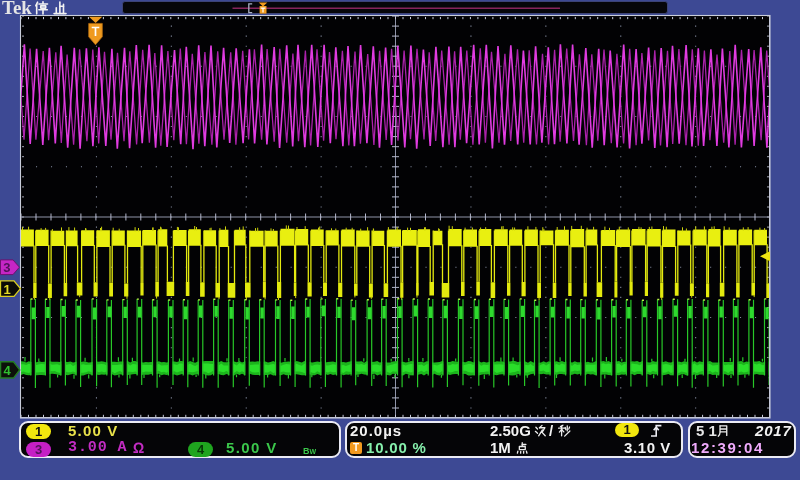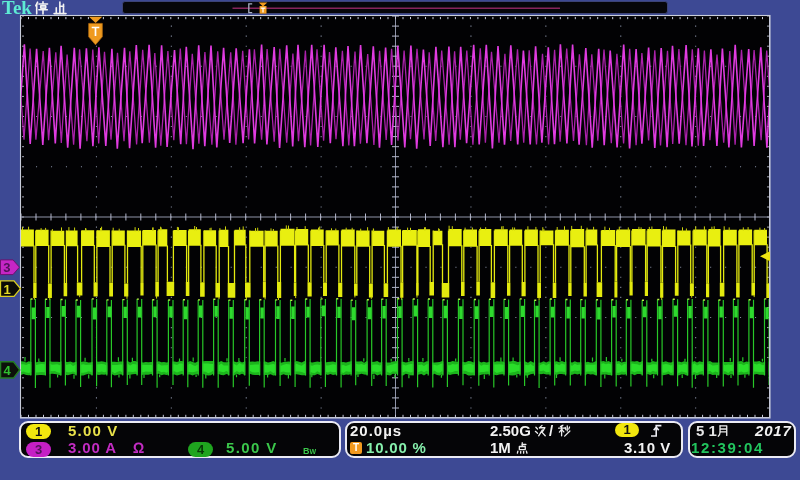--- a/index.html
+++ b/index.html
@@ -6,47 +6,47 @@
 .t{position:absolute;white-space:pre;font-weight:bold;font-size:15px;line-height:15px;z-index:12;}
 .box{position:absolute;background:#050507;border:2px solid #ebebf4;border-radius:9px;box-sizing:border-box;z-index:10;}
 .badge{position:absolute;width:25px;height:15px;border-radius:8px;font-weight:bold;font-size:13px;
  line-height:15px;text-align:center;color:#111;z-index:11;}
 </style></head><body>
 <div id="scr">
 <div style="position:absolute;left:20px;top:15px;width:750px;height:403px;background:#020204;
  border:1px solid #bfc3d4;box-sizing:border-box;"></div>
 <div style="position:absolute;left:122px;top:1px;width:546px;height:13px;background:#06060a;
  border:1px solid #3c4377;border-radius:3px;box-sizing:border-box;"></div>
-<div class="t" style="left:2px;top:0px;font-family:'Liberation Serif',serif;font-size:19px;line-height:16px;color:#5eead4;">Tek</div>
+<div class="t" style="left:2px;top:0px;font-family:'Liberation Serif',serif;font-size:19px;line-height:16px;color:#e5e5e5;">Tek</div>
 
 <div class="box" style="left:19px;top:421px;width:322px;height:37px;"></div>
 <div class="box" style="left:345px;top:421px;width:338px;height:37px;"></div>
 <div class="box" style="left:688px;top:421px;width:108px;height:37px;"></div>
 
 <div class="badge" style="left:26px;top:424px;background:#f2e70e;">1</div>
 <div class="t" style="left:68px;top:422.5px;color:#e9e24a;letter-spacing:1.2px;">5.00 V</div>
 <div class="badge" style="left:26px;top:442px;background:#c51fc5;color:#50125a;">3</div>
-<div class="t" style="left:68px;top:439.5px;color:#c22cc2;letter-spacing:0.9px;">3.00 A</div>
+<div class="t" style="left:68px;top:439.5px;color:#c22cc2;letter-spacing:0.9px;font-family:Liberation Mono, monospace;">3.00 A</div>
 <div class="t" style="left:133px;top:439.5px;color:#c22cc2;">Ω</div>
 <div class="badge" style="left:188px;top:442px;background:#1fa51f;color:#073807;">4</div>
 <div class="t" style="left:226px;top:439.5px;color:#3bc74b;letter-spacing:1.4px;">5.00 V</div>
 <div class="t" style="left:303px;top:447px;color:#3bc74b;font-size:9px;line-height:9px;z-index:11;">B<span style="font-size:7px">W</span></div>
 
 <div class="t" style="left:350px;top:422.5px;color:#f2f2f2;letter-spacing:1px;">20.0µs</div>
 <div style="position:absolute;left:350px;top:442px;width:12px;height:12px;background:#f2991e;border-radius:2px;
  color:#fff;font-weight:bold;font-size:10px;line-height:12px;text-align:center;z-index:11;">T</div>
 <div class="t" style="left:366px;top:439.5px;color:#86efac;letter-spacing:0.8px;">10.00 %</div>
 <div class="t" style="left:490px;top:422.5px;color:#f2f2f2;">2.50G</div>
 <div class="t" style="left:549px;top:422.5px;color:#f2f2f2;">/</div>
 <div class="t" style="left:490px;top:439.5px;color:#f2f2f2;">1M</div>
 <div class="badge" style="left:615px;top:423px;width:24px;height:14px;line-height:14px;background:#f2e70e;">1</div>
 <div class="t" style="left:624px;top:439.5px;color:#f2f2f2;letter-spacing:0.6px;">3.10 V</div>
 <div class="t" style="left:689px;top:422.5px;color:#e5e5e5;margin-left:7px;">5 1</div>
 <div class="t" style="left:755px;top:422.5px;color:#f2f2f2;letter-spacing:0.8px;font-style:italic;">2017</div>
-<div class="t" style="left:691px;top:439.5px;color:#22c55e;letter-spacing:1.6px;">12:39:04</div>
+<div class="t" style="left:691px;top:439.5px;color:#f0abfc;letter-spacing:1.6px;">12:39:04</div>
 
 <svg width="800" height="480" viewBox="0 0 800 480" style="position:absolute;left:0;top:0;z-index:20;">
 <defs>
         <clipPath id="gc">
           <rect x="21" y="16" width="748" height="401.5"></rect>
         </clipPath>
       </defs>
 <g clip-path="url(#gc)">
 <path d="M95.9,26.1h1.1M95.9,36.1h1.1M95.9,46.2h1.1M95.9,56.2h1.1M95.9,66.2h1.1M95.9,76.3h1.1M95.9,86.3h1.1M95.9,96.4h1.1M95.9,106.4h1.1M95.9,116.5h1.1M95.9,126.5h1.1M95.9,136.6h1.1M95.9,146.7h1.1M95.9,156.7h1.1M95.9,166.8h1.1M95.9,176.8h1.1M95.9,186.9h1.1M95.9,196.9h1.1M95.9,207h1.1M95.9,217h1.1M95.9,227.1h1.1M95.9,237.1h1.1M95.9,247.2h1.1M95.9,257.2h1.1M95.9,267.3h1.1M95.9,277.3h1.1M95.9,287.4h1.1M95.9,297.4h1.1M95.9,307.5h1.1M95.9,317.5h1.1M95.9,327.6h1.1M95.9,337.6h1.1M95.9,347.7h1.1M95.9,357.7h1.1M95.9,367.8h1.1M95.9,377.8h1.1M95.9,387.9h1.1M95.9,397.9h1.1M95.9,408h1.1M170.8,26.1h1.1M170.8,36.1h1.1M170.8,46.2h1.1M170.8,56.2h1.1M170.8,66.2h1.1M170.8,76.3h1.1M170.8,86.3h1.1M170.8,96.4h1.1M170.8,106.4h1.1M170.8,116.5h1.1M170.8,126.5h1.1M170.8,136.6h1.1M170.8,146.7h1.1M170.8,156.7h1.1M170.8,166.8h1.1M170.8,176.8h1.1M170.8,186.9h1.1M170.8,196.9h1.1M170.8,207h1.1M170.8,217h1.1M170.8,227.1h1.1M170.8,237.1h1.1M170.8,247.2h1.1M170.8,257.2h1.1M170.8,267.3h1.1M170.8,277.3h1.1M170.8,287.4h1.1M170.8,297.4h1.1M170.8,307.5h1.1M170.8,317.5h1.1M170.8,327.6h1.1M170.8,337.6h1.1M170.8,347.7h1.1M170.8,357.7h1.1M170.8,367.8h1.1M170.8,377.8h1.1M170.8,387.9h1.1M170.8,397.9h1.1M170.8,408h1.1M245.7,26.1h1.1M245.7,36.1h1.1M245.7,46.2h1.1M245.7,56.2h1.1M245.7,66.2h1.1M245.7,76.3h1.1M245.7,86.3h1.1M245.7,96.4h1.1M245.7,106.4h1.1M245.7,116.5h1.1M245.7,126.5h1.1M245.7,136.6h1.1M245.7,146.7h1.1M245.7,156.7h1.1M245.7,166.8h1.1M245.7,176.8h1.1M245.7,186.9h1.1M245.7,196.9h1.1M245.7,207h1.1M245.7,217h1.1M245.7,227.1h1.1M245.7,237.1h1.1M245.7,247.2h1.1M245.7,257.2h1.1M245.7,267.3h1.1M245.7,277.3h1.1M245.7,287.4h1.1M245.7,297.4h1.1M245.7,307.5h1.1M245.7,317.5h1.1M245.7,327.6h1.1M245.7,337.6h1.1M245.7,347.7h1.1M245.7,357.7h1.1M245.7,367.8h1.1M245.7,377.8h1.1M245.7,387.9h1.1M245.7,397.9h1.1M245.7,408h1.1M320.6,26.1h1.1M320.6,36.1h1.1M320.6,46.2h1.1M320.6,56.2h1.1M320.6,66.2h1.1M320.6,76.3h1.1M320.6,86.3h1.1M320.6,96.4h1.1M320.6,106.4h1.1M320.6,116.5h1.1M320.6,126.5h1.1M320.6,136.6h1.1M320.6,146.7h1.1M320.6,156.7h1.1M320.6,166.8h1.1M320.6,176.8h1.1M320.6,186.9h1.1M320.6,196.9h1.1M320.6,207h1.1M320.6,217h1.1M320.6,227.1h1.1M320.6,237.1h1.1M320.6,247.2h1.1M320.6,257.2h1.1M320.6,267.3h1.1M320.6,277.3h1.1M320.6,287.4h1.1M320.6,297.4h1.1M320.6,307.5h1.1M320.6,317.5h1.1M320.6,327.6h1.1M320.6,337.6h1.1M320.6,347.7h1.1M320.6,357.7h1.1M320.6,367.8h1.1M320.6,377.8h1.1M320.6,387.9h1.1M320.6,397.9h1.1M320.6,408h1.1M470.4,26.1h1.1M470.4,36.1h1.1M470.4,46.2h1.1M470.4,56.2h1.1M470.4,66.2h1.1M470.4,76.3h1.1M470.4,86.3h1.1M470.4,96.4h1.1M470.4,106.4h1.1M470.4,116.5h1.1M470.4,126.5h1.1M470.4,136.6h1.1M470.4,146.7h1.1M470.4,156.7h1.1M470.4,166.8h1.1M470.4,176.8h1.1M470.4,186.9h1.1M470.4,196.9h1.1M470.4,207h1.1M470.4,217h1.1M470.4,227.1h1.1M470.4,237.1h1.1M470.4,247.2h1.1M470.4,257.2h1.1M470.4,267.3h1.1M470.4,277.3h1.1M470.4,287.4h1.1M470.4,297.4h1.1M470.4,307.5h1.1M470.4,317.5h1.1M470.4,327.6h1.1M470.4,337.6h1.1M470.4,347.7h1.1M470.4,357.7h1.1M470.4,367.8h1.1M470.4,377.8h1.1M470.4,387.9h1.1M470.4,397.9h1.1M470.4,408h1.1M545.3,26.1h1.1M545.3,36.1h1.1M545.3,46.2h1.1M545.3,56.2h1.1M545.3,66.2h1.1M545.3,76.3h1.1M545.3,86.3h1.1M545.3,96.4h1.1M545.3,106.4h1.1M545.3,116.5h1.1M545.3,126.5h1.1M545.3,136.6h1.1M545.3,146.7h1.1M545.3,156.7h1.1M545.3,166.8h1.1M545.3,176.8h1.1M545.3,186.9h1.1M545.3,196.9h1.1M545.3,207h1.1M545.3,217h1.1M545.3,227.1h1.1M545.3,237.1h1.1M545.3,247.2h1.1M545.3,257.2h1.1M545.3,267.3h1.1M545.3,277.3h1.1M545.3,287.4h1.1M545.3,297.4h1.1M545.3,307.5h1.1M545.3,317.5h1.1M545.3,327.6h1.1M545.3,337.6h1.1M545.3,347.7h1.1M545.3,357.7h1.1M545.3,367.8h1.1M545.3,377.8h1.1M545.3,387.9h1.1M545.3,397.9h1.1M545.3,408h1.1M620.2,26.1h1.1M620.2,36.1h1.1M620.2,46.2h1.1M620.2,56.2h1.1M620.2,66.2h1.1M620.2,76.3h1.1M620.2,86.3h1.1M620.2,96.4h1.1M620.2,106.4h1.1M620.2,116.5h1.1M620.2,126.5h1.1M620.2,136.6h1.1M620.2,146.7h1.1M620.2,156.7h1.1M620.2,166.8h1.1M620.2,176.8h1.1M620.2,186.9h1.1M620.2,196.9h1.1M620.2,207h1.1M620.2,217h1.1M620.2,227.1h1.1M620.2,237.1h1.1M620.2,247.2h1.1M620.2,257.2h1.1M620.2,267.3h1.1M620.2,277.3h1.1M620.2,287.4h1.1M620.2,297.4h1.1M620.2,307.5h1.1M620.2,317.5h1.1M620.2,327.6h1.1M620.2,337.6h1.1M620.2,347.7h1.1M620.2,357.7h1.1M620.2,367.8h1.1M620.2,377.8h1.1M620.2,387.9h1.1M620.2,397.9h1.1M620.2,408h1.1M695.1,26.1h1.1M695.1,36.1h1.1M695.1,46.2h1.1M695.1,56.2h1.1M695.1,66.2h1.1M695.1,76.3h1.1M695.1,86.3h1.1M695.1,96.4h1.1M695.1,106.4h1.1M695.1,116.5h1.1M695.1,126.5h1.1M695.1,136.6h1.1M695.1,146.7h1.1M695.1,156.7h1.1M695.1,166.8h1.1M695.1,176.8h1.1M695.1,186.9h1.1M695.1,196.9h1.1M695.1,207h1.1M695.1,217h1.1M695.1,227.1h1.1M695.1,237.1h1.1M695.1,247.2h1.1M695.1,257.2h1.1M695.1,267.3h1.1M695.1,277.3h1.1M695.1,287.4h1.1M695.1,297.4h1.1M695.1,307.5h1.1M695.1,317.5h1.1M695.1,327.6h1.1M695.1,337.6h1.1M695.1,347.7h1.1M695.1,357.7h1.1M695.1,367.8h1.1M695.1,377.8h1.1M695.1,387.9h1.1M695.1,397.9h1.1M695.1,408h1.1M36,66.2h1.1M51,66.2h1.1M65.9,66.2h1.1M80.9,66.2h1.1M95.9,66.2h1.1M110.9,66.2h1.1M125.9,66.2h1.1M140.8,66.2h1.1M155.8,66.2h1.1M170.8,66.2h1.1M185.8,66.2h1.1M200.8,66.2h1.1M215.7,66.2h1.1M230.7,66.2h1.1M245.7,66.2h1.1M260.7,66.2h1.1M275.7,66.2h1.1M290.6,66.2h1.1M305.6,66.2h1.1M320.6,66.2h1.1M335.6,66.2h1.1M350.6,66.2h1.1M365.5,66.2h1.1M380.5,66.2h1.1M395.5,66.2h1.1M410.5,66.2h1.1M425.5,66.2h1.1M440.4,66.2h1.1M455.4,66.2h1.1M470.4,66.2h1.1M485.4,66.2h1.1M500.4,66.2h1.1M515.3,66.2h1.1M530.3,66.2h1.1M545.3,66.2h1.1M560.3,66.2h1.1M575.3,66.2h1.1M590.2,66.2h1.1M605.2,66.2h1.1M620.2,66.2h1.1M635.2,66.2h1.1M650.2,66.2h1.1M665.1,66.2h1.1M680.1,66.2h1.1M695.1,66.2h1.1M710.1,66.2h1.1M725.1,66.2h1.1M740,66.2h1.1M755,66.2h1.1M36,116.5h1.1M51,116.5h1.1M65.9,116.5h1.1M80.9,116.5h1.1M95.9,116.5h1.1M110.9,116.5h1.1M125.9,116.5h1.1M140.8,116.5h1.1M155.8,116.5h1.1M170.8,116.5h1.1M185.8,116.5h1.1M200.8,116.5h1.1M215.7,116.5h1.1M230.7,116.5h1.1M245.7,116.5h1.1M260.7,116.5h1.1M275.7,116.5h1.1M290.6,116.5h1.1M305.6,116.5h1.1M320.6,116.5h1.1M335.6,116.5h1.1M350.6,116.5h1.1M365.5,116.5h1.1M380.5,116.5h1.1M395.5,116.5h1.1M410.5,116.5h1.1M425.5,116.5h1.1M440.4,116.5h1.1M455.4,116.5h1.1M470.4,116.5h1.1M485.4,116.5h1.1M500.4,116.5h1.1M515.3,116.5h1.1M530.3,116.5h1.1M545.3,116.5h1.1M560.3,116.5h1.1M575.3,116.5h1.1M590.2,116.5h1.1M605.2,116.5h1.1M620.2,116.5h1.1M635.2,116.5h1.1M650.2,116.5h1.1M665.1,116.5h1.1M680.1,116.5h1.1M695.1,116.5h1.1M710.1,116.5h1.1M725.1,116.5h1.1M740,116.5h1.1M755,116.5h1.1M36,166.8h1.1M51,166.8h1.1M65.9,166.8h1.1M80.9,166.8h1.1M95.9,166.8h1.1M110.9,166.8h1.1M125.9,166.8h1.1M140.8,166.8h1.1M155.8,166.8h1.1M170.8,166.8h1.1M185.8,166.8h1.1M200.8,166.8h1.1M215.7,166.8h1.1M230.7,166.8h1.1M245.7,166.8h1.1M260.7,166.8h1.1M275.7,166.8h1.1M290.6,166.8h1.1M305.6,166.8h1.1M320.6,166.8h1.1M335.6,166.8h1.1M350.6,166.8h1.1M365.5,166.8h1.1M380.5,166.8h1.1M395.5,166.8h1.1M410.5,166.8h1.1M425.5,166.8h1.1M440.4,166.8h1.1M455.4,166.8h1.1M470.4,166.8h1.1M485.4,166.8h1.1M500.4,166.8h1.1M515.3,166.8h1.1M530.3,166.8h1.1M545.3,166.8h1.1M560.3,166.8h1.1M575.3,166.8h1.1M590.2,166.8h1.1M605.2,166.8h1.1M620.2,166.8h1.1M635.2,166.8h1.1M650.2,166.8h1.1M665.1,166.8h1.1M680.1,166.8h1.1M695.1,166.8h1.1M710.1,166.8h1.1M725.1,166.8h1.1M740,166.8h1.1M755,166.8h1.1M36,267.2h1.1M51,267.2h1.1M65.9,267.2h1.1M80.9,267.2h1.1M95.9,267.2h1.1M110.9,267.2h1.1M125.9,267.2h1.1M140.8,267.2h1.1M155.8,267.2h1.1M170.8,267.2h1.1M185.8,267.2h1.1M200.8,267.2h1.1M215.7,267.2h1.1M230.7,267.2h1.1M245.7,267.2h1.1M260.7,267.2h1.1M275.7,267.2h1.1M290.6,267.2h1.1M305.6,267.2h1.1M320.6,267.2h1.1M335.6,267.2h1.1M350.6,267.2h1.1M365.5,267.2h1.1M380.5,267.2h1.1M395.5,267.2h1.1M410.5,267.2h1.1M425.5,267.2h1.1M440.4,267.2h1.1M455.4,267.2h1.1M470.4,267.2h1.1M485.4,267.2h1.1M500.4,267.2h1.1M515.3,267.2h1.1M530.3,267.2h1.1M545.3,267.2h1.1M560.3,267.2h1.1M575.3,267.2h1.1M590.2,267.2h1.1M605.2,267.2h1.1M620.2,267.2h1.1M635.2,267.2h1.1M650.2,267.2h1.1M665.1,267.2h1.1M680.1,267.2h1.1M695.1,267.2h1.1M710.1,267.2h1.1M725.1,267.2h1.1M740,267.2h1.1M755,267.2h1.1M36,317.5h1.1M51,317.5h1.1M65.9,317.5h1.1M80.9,317.5h1.1M95.9,317.5h1.1M110.9,317.5h1.1M125.9,317.5h1.1M140.8,317.5h1.1M155.8,317.5h1.1M170.8,317.5h1.1M185.8,317.5h1.1M200.8,317.5h1.1M215.7,317.5h1.1M230.7,317.5h1.1M245.7,317.5h1.1M260.7,317.5h1.1M275.7,317.5h1.1M290.6,317.5h1.1M305.6,317.5h1.1M320.6,317.5h1.1M335.6,317.5h1.1M350.6,317.5h1.1M365.5,317.5h1.1M380.5,317.5h1.1M395.5,317.5h1.1M410.5,317.5h1.1M425.5,317.5h1.1M440.4,317.5h1.1M455.4,317.5h1.1M470.4,317.5h1.1M485.4,317.5h1.1M500.4,317.5h1.1M515.3,317.5h1.1M530.3,317.5h1.1M545.3,317.5h1.1M560.3,317.5h1.1M575.3,317.5h1.1M590.2,317.5h1.1M605.2,317.5h1.1M620.2,317.5h1.1M635.2,317.5h1.1M650.2,317.5h1.1M665.1,317.5h1.1M680.1,317.5h1.1M695.1,317.5h1.1M710.1,317.5h1.1M725.1,317.5h1.1M740,317.5h1.1M755,317.5h1.1M36,367.8h1.1M51,367.8h1.1M65.9,367.8h1.1M80.9,367.8h1.1M95.9,367.8h1.1M110.9,367.8h1.1M125.9,367.8h1.1M140.8,367.8h1.1M155.8,367.8h1.1M170.8,367.8h1.1M185.8,367.8h1.1M200.8,367.8h1.1M215.7,367.8h1.1M230.7,367.8h1.1M245.7,367.8h1.1M260.7,367.8h1.1M275.7,367.8h1.1M290.6,367.8h1.1M305.6,367.8h1.1M320.6,367.8h1.1M335.6,367.8h1.1M350.6,367.8h1.1M365.5,367.8h1.1M380.5,367.8h1.1M395.5,367.8h1.1M410.5,367.8h1.1M425.5,367.8h1.1M440.4,367.8h1.1M455.4,367.8h1.1M470.4,367.8h1.1M485.4,367.8h1.1M500.4,367.8h1.1M515.3,367.8h1.1M530.3,367.8h1.1M545.3,367.8h1.1M560.3,367.8h1.1M575.3,367.8h1.1M590.2,367.8h1.1M605.2,367.8h1.1M620.2,367.8h1.1M635.2,367.8h1.1M650.2,367.8h1.1M665.1,367.8h1.1M680.1,367.8h1.1M695.1,367.8h1.1M710.1,367.8h1.1M725.1,367.8h1.1M740,367.8h1.1M755,367.8h1.1" stroke="#838a9e" stroke-width="1.1" fill="none"></path>
 <path d="M21,217H770M395.5,16V418" stroke="#8f94a8" stroke-width="1" fill="none"></path>

